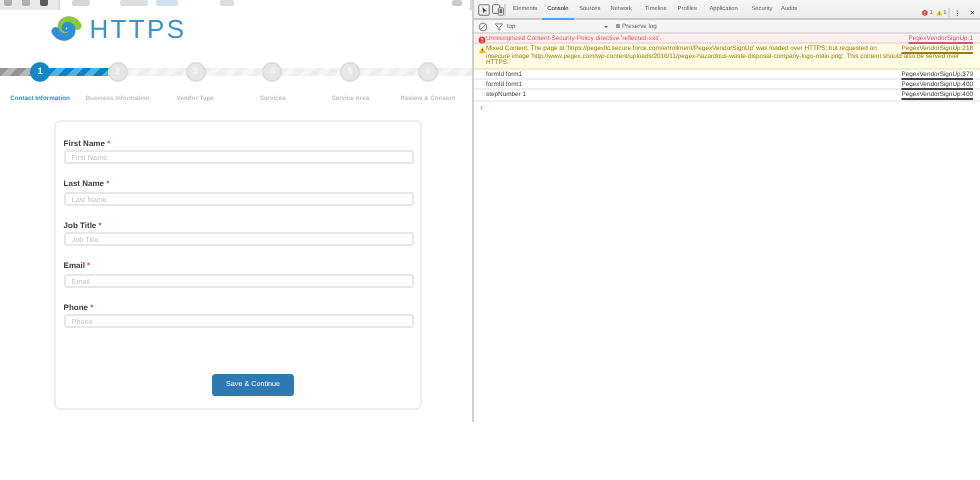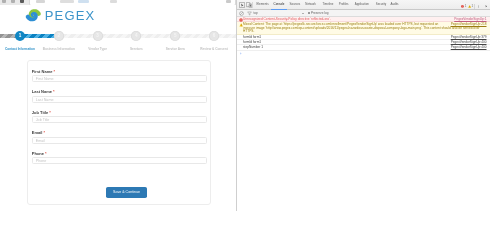--- a/index.html
+++ b/index.html
@@ -90,21 +90,21 @@
   </div>
 
   <div class="page">
 
     <div class="logo">
       <span class="mark">
         <svg viewBox="0 0 100 100" width="16.5" height="16.5">
             <path fill="#8cc63e" d="M70.3,44.6A13.0,13.0 0 0,0 95.4,37.8L93.3,33.9L90.8,30.3L88.0,27.0L85.1,24.0L81.9,21.3L78.5,19.0L75.0,17.1L71.4,15.5L67.7,14.3L64.0,13.5L60.3,13.0L56.7,12.9L53.1,13.1L49.6,13.7L46.3,14.5L43.1,15.7L40.1,17.1L37.2,18.7L34.6,20.6L32.3,22.7L30.1,24.9L28.3,27.3L26.7,29.9L25.3,32.5L24.3,35.1L23.5,37.9L23.0,40.6L22.7,43.3L22.7,46.0L22.9,48.6L23.4,51.1L24.1,53.5L25.0,55.9L26.1,58.0L27.4,60.1L28.9,61.9L30.4,63.6L32.1,65.1L33.9,66.4L35.8,67.5L37.7,68.4L39.7,69.2L41.7,69.7L43.7,70.0L45.7,70.1L47.7,70.1L49.6,69.8L51.4,69.4L53.2,68.9L54.9,68.1L56.4,67.3L57.9,66.3L59.2,65.2L60.4,64.0L61.5,62.7L62.4,61.4L63.2,60.0L63.8,58.5L64.3,57.1L64.6,55.6L64.8,54.1L64.8,52.7L64.7,51.2L64.5,49.8L64.2,48.5L63.7,47.2L63.2,46.0L62.5,44.9L61.7,43.9L60.9,42.9L60.0,42.1L59.0,41.3L58.0,40.7L57.0,40.1L55.9,39.7L54.8,39.4L53.8,39.2L52.7,39.1L51.6,39.1L50.6,39.2L49.6,39.4L48.6,39.7L47.7,40.0L46.8,40.5L46.0,41.0L45.2,41.6L44.6,42.2L44.0,42.9L43.4,43.6L43.0,44.3L42.6,45.1L42.3,45.9L42.1,46.7L42.0,47.5L42.0,48.3L42.0,49.1L42.1,49.8L42.2,50.6L42.5,51.3L42.8,51.9A2.5,2.5 0 0,0 47.6,50.6L47.6,50.4L47.6,50.2L47.7,50.0L47.8,49.7L47.9,49.5L48.0,49.4L48.1,49.2L48.2,49.1L48.4,48.9L48.5,48.8L48.7,48.7L48.8,48.6L49.0,48.5L49.1,48.5L49.3,48.4L49.5,48.4L49.6,48.4L49.8,48.4L49.9,48.4L50.1,48.4L50.2,48.4L50.4,48.4L50.5,48.5L50.7,48.5L50.8,48.6L50.9,48.7L51.1,48.8L51.2,48.9L51.3,49.0L51.4,49.1L51.5,49.2L51.6,49.3L51.7,49.5L51.8,49.6L51.9,49.8L52.0,50.0L52.0,50.2L52.1,50.4L52.1,50.6L52.1,50.8L52.1,51.0L52.0,51.3L52.0,51.5L51.9,51.7L51.8,52.0L51.7,52.2L51.5,52.5L51.3,52.7L51.1,52.9L50.8,53.2L50.6,53.4L50.3,53.5L49.9,53.7L49.6,53.8L49.2,53.9L48.7,54.0L48.3,54.0L47.8,54.0L47.4,54.0L46.9,53.9L46.4,53.7L45.9,53.5L45.4,53.2L44.9,52.9L44.5,52.5L44.0,52.0L43.6,51.5L43.2,50.9L42.9,50.3L42.6,49.6L42.4,48.9L42.2,48.1L42.2,47.3L42.2,46.4L42.2,45.5L42.4,44.6L42.7,43.7L43.1,42.8L43.6,41.9L44.1,41.0L44.8,40.1L45.6,39.3L46.5,38.5L47.5,37.8L48.7,37.2L49.9,36.7L51.2,36.3L52.5,36.0L54.0,35.8L55.5,35.8L57.0,35.9L58.6,36.2L60.2,36.6L61.8,37.2L63.3,38.0L64.9,39.0L66.3,40.1L67.8,41.4L69.1,42.9L70.3,44.6Z"></path>
             <path fill="#2e8fd4" d="M29.7,55.4A13.0,13.0 0 0,0 4.6,62.2L6.7,66.1L9.2,69.7L12.0,73.0L14.9,76.0L18.1,78.7L21.5,81.0L25.0,82.9L28.6,84.5L32.3,85.7L36.0,86.5L39.7,87.0L43.3,87.1L46.9,86.9L50.4,86.3L53.7,85.5L56.9,84.3L59.9,82.9L62.8,81.3L65.4,79.4L67.7,77.3L69.9,75.1L71.7,72.7L73.3,70.1L74.7,67.5L75.7,64.9L76.5,62.1L77.0,59.4L77.3,56.7L77.3,54.0L77.1,51.4L76.6,48.9L75.9,46.5L75.0,44.1L73.9,42.0L72.6,39.9L71.1,38.1L69.6,36.4L67.9,34.9L66.1,33.6L64.2,32.5L62.3,31.6L60.3,30.8L58.3,30.3L56.3,30.0L54.3,29.9L52.3,29.9L50.4,30.2L48.6,30.6L46.8,31.1L45.1,31.9L43.6,32.7L42.1,33.7L40.8,34.8L39.6,36.0L38.5,37.3L37.6,38.6L36.8,40.0L36.2,41.5L35.7,42.9L35.4,44.4L35.2,45.9L35.2,47.3L35.3,48.8L35.5,50.2L35.8,51.5L36.3,52.8L36.8,54.0L37.5,55.1L38.3,56.1L39.1,57.1L40.0,57.9L41.0,58.7L42.0,59.3L43.0,59.9L44.1,60.3L45.2,60.6L46.2,60.8L47.3,60.9L48.4,60.9L49.4,60.8L50.4,60.6L51.4,60.3L52.3,60.0L53.2,59.5L54.0,59.0L54.8,58.4L55.4,57.8L56.0,57.1L56.6,56.4L57.0,55.7L57.4,54.9L57.7,54.1L57.9,53.3L58.0,52.5L58.0,51.7L58.0,50.9L57.9,50.2L57.8,49.4L57.5,48.7L57.2,48.1A2.5,2.5 0 0,0 52.4,49.4L52.4,49.6L52.4,49.8L52.3,50.0L52.2,50.3L52.1,50.5L52.0,50.6L51.9,50.8L51.8,50.9L51.6,51.1L51.5,51.2L51.3,51.3L51.2,51.4L51.0,51.5L50.9,51.5L50.7,51.6L50.5,51.6L50.4,51.6L50.2,51.6L50.1,51.6L49.9,51.6L49.8,51.6L49.6,51.6L49.5,51.5L49.3,51.5L49.2,51.4L49.1,51.3L48.9,51.2L48.8,51.1L48.7,51.0L48.6,50.9L48.5,50.8L48.4,50.7L48.3,50.5L48.2,50.4L48.1,50.2L48.0,50.0L48.0,49.8L47.9,49.6L47.9,49.4L47.9,49.2L47.9,49.0L48.0,48.7L48.0,48.5L48.1,48.3L48.2,48.0L48.3,47.8L48.5,47.5L48.7,47.3L48.9,47.1L49.2,46.8L49.4,46.6L49.7,46.5L50.1,46.3L50.4,46.2L50.8,46.1L51.3,46.0L51.7,46.0L52.2,46.0L52.6,46.0L53.1,46.1L53.6,46.3L54.1,46.5L54.6,46.8L55.1,47.1L55.5,47.5L56.0,48.0L56.4,48.5L56.8,49.1L57.1,49.7L57.4,50.4L57.6,51.1L57.8,51.9L57.8,52.7L57.8,53.6L57.8,54.5L57.6,55.4L57.3,56.3L56.9,57.2L56.4,58.1L55.9,59.0L55.2,59.9L54.4,60.7L53.5,61.5L52.5,62.2L51.3,62.8L50.1,63.3L48.8,63.7L47.5,64.0L46.0,64.2L44.5,64.2L43.0,64.1L41.4,63.8L39.8,63.4L38.2,62.8L36.7,62.0L35.1,61.0L33.7,59.9L32.2,58.6L30.9,57.1L29.7,55.4Z"></path>
           </svg>
-      </span><span class="word">PEGEX</span>
+      </span><span class="word">HTTPS</span>
     </div>
 
     <div class="stepper" id="stepper">
         <div class="track seg-done" style="left:0px;width:16px"></div>
         <div class="track seg-active" style="left:24px;width:30.799999999999997px"></div>
         <div class="track seg-todo" style="left:62.8px;width:30.799999999999997px"></div>
         <div class="track seg-todo" style="left:101.6px;width:30.80000000000001px"></div>
         <div class="track seg-todo" style="left:140.4px;width:30.799999999999983px"></div>
         <div class="track seg-todo" style="left:179.2px;width:30.80000000000001px"></div>
         <div class="track seg-todo" style="left:218px;width:18px"></div>

